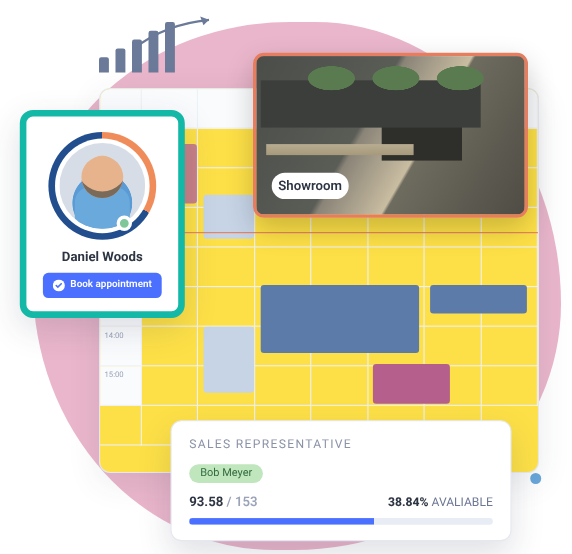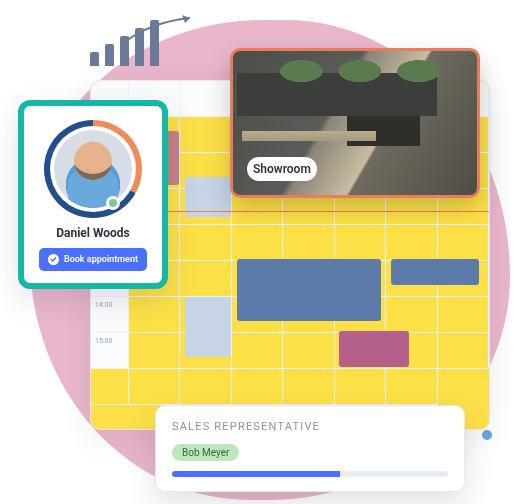--- a/index.html
+++ b/index.html
@@ -176,16 +176,24 @@
         <circle cx="6" cy="6" r="6" fill="#fff"></circle>
         <path d="M3.4 6.1l1.6 1.6 3.4-3.4" stroke="#4b6fff" stroke-width="1.6" fill="none" stroke-linecap="round"></path>
       </svg>
     <span>Book appointment</span>
   </button>
 </div>
 
 <div class="sales-card">
   <div class="sales-title">SALES REPRESENTATIVE</div>
   <div class="name-chip">Bob Meyer</div>
+  <div class="stats-row">
+    <span class="a">
+      <span>93.58</span><span class="t"><span> / </span><span>153</span></span>
+    </span>
+    <span class="b">
+      <strong>38.84%</strong><span> AVALIABLE</span>
+    </span>
+  </div>
   <div class="bar">
       <span></span>
     </div>
 </div>
 
 </body></html>

